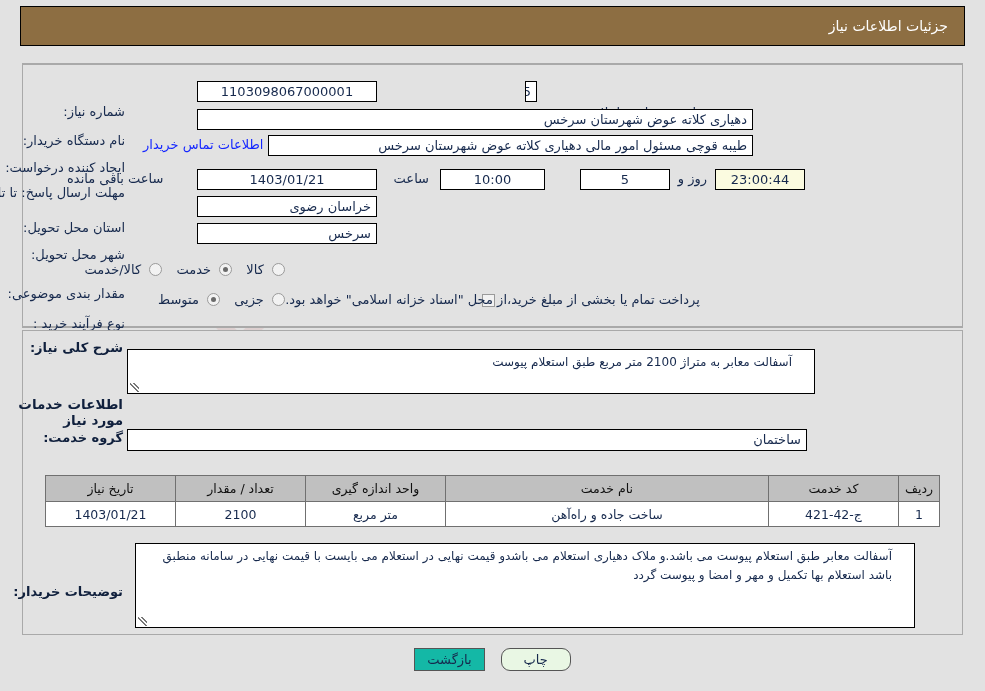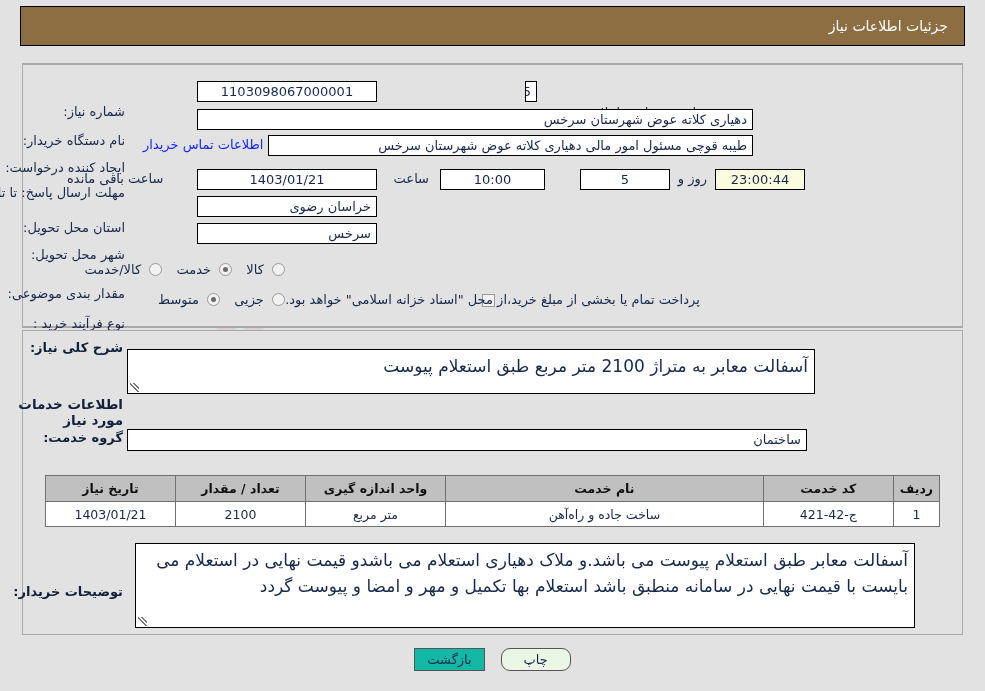--- a/index.html
+++ b/index.html
@@ -167,23 +167,23 @@
     border: 1px solid #9a9a9a;
     background: #f2f2f2;
     vertical-align: middle;
   }
 
   
   .ta {
     border: 1px solid #000;
     background: #ffffff;
     color: #16294d;
-    font-size: 17px;
+    font-size: 12px;
     line-height: 1.55;
-    padding: 3px 6px;
+    padding: 3px 22px;
     overflow: hidden;
     position: relative;
     text-align: right;
   }
   .ta::after {
     content: "";
     position: absolute;
     left: 2px;
     bottom: 1px;
     width: 9px;
@@ -208,21 +208,21 @@
   table.grid {
     position: absolute;
     border-collapse: collapse;
     font-size: 12.5px;
     background: #ffffff;
   }
   table.grid th {
     background: #c0c0c0;
     border: 1px solid #707070;
     color: #101010;
-    font-weight: bold;
+    font-weight: normal;
     height: 26px;
     padding: 2px 6px;
     text-align: center;
     white-space: nowrap;
   }
   table.grid td {
     border: 1px solid #707070;
     background: #ffffff;
     color: #16294d;
     height: 25px;

